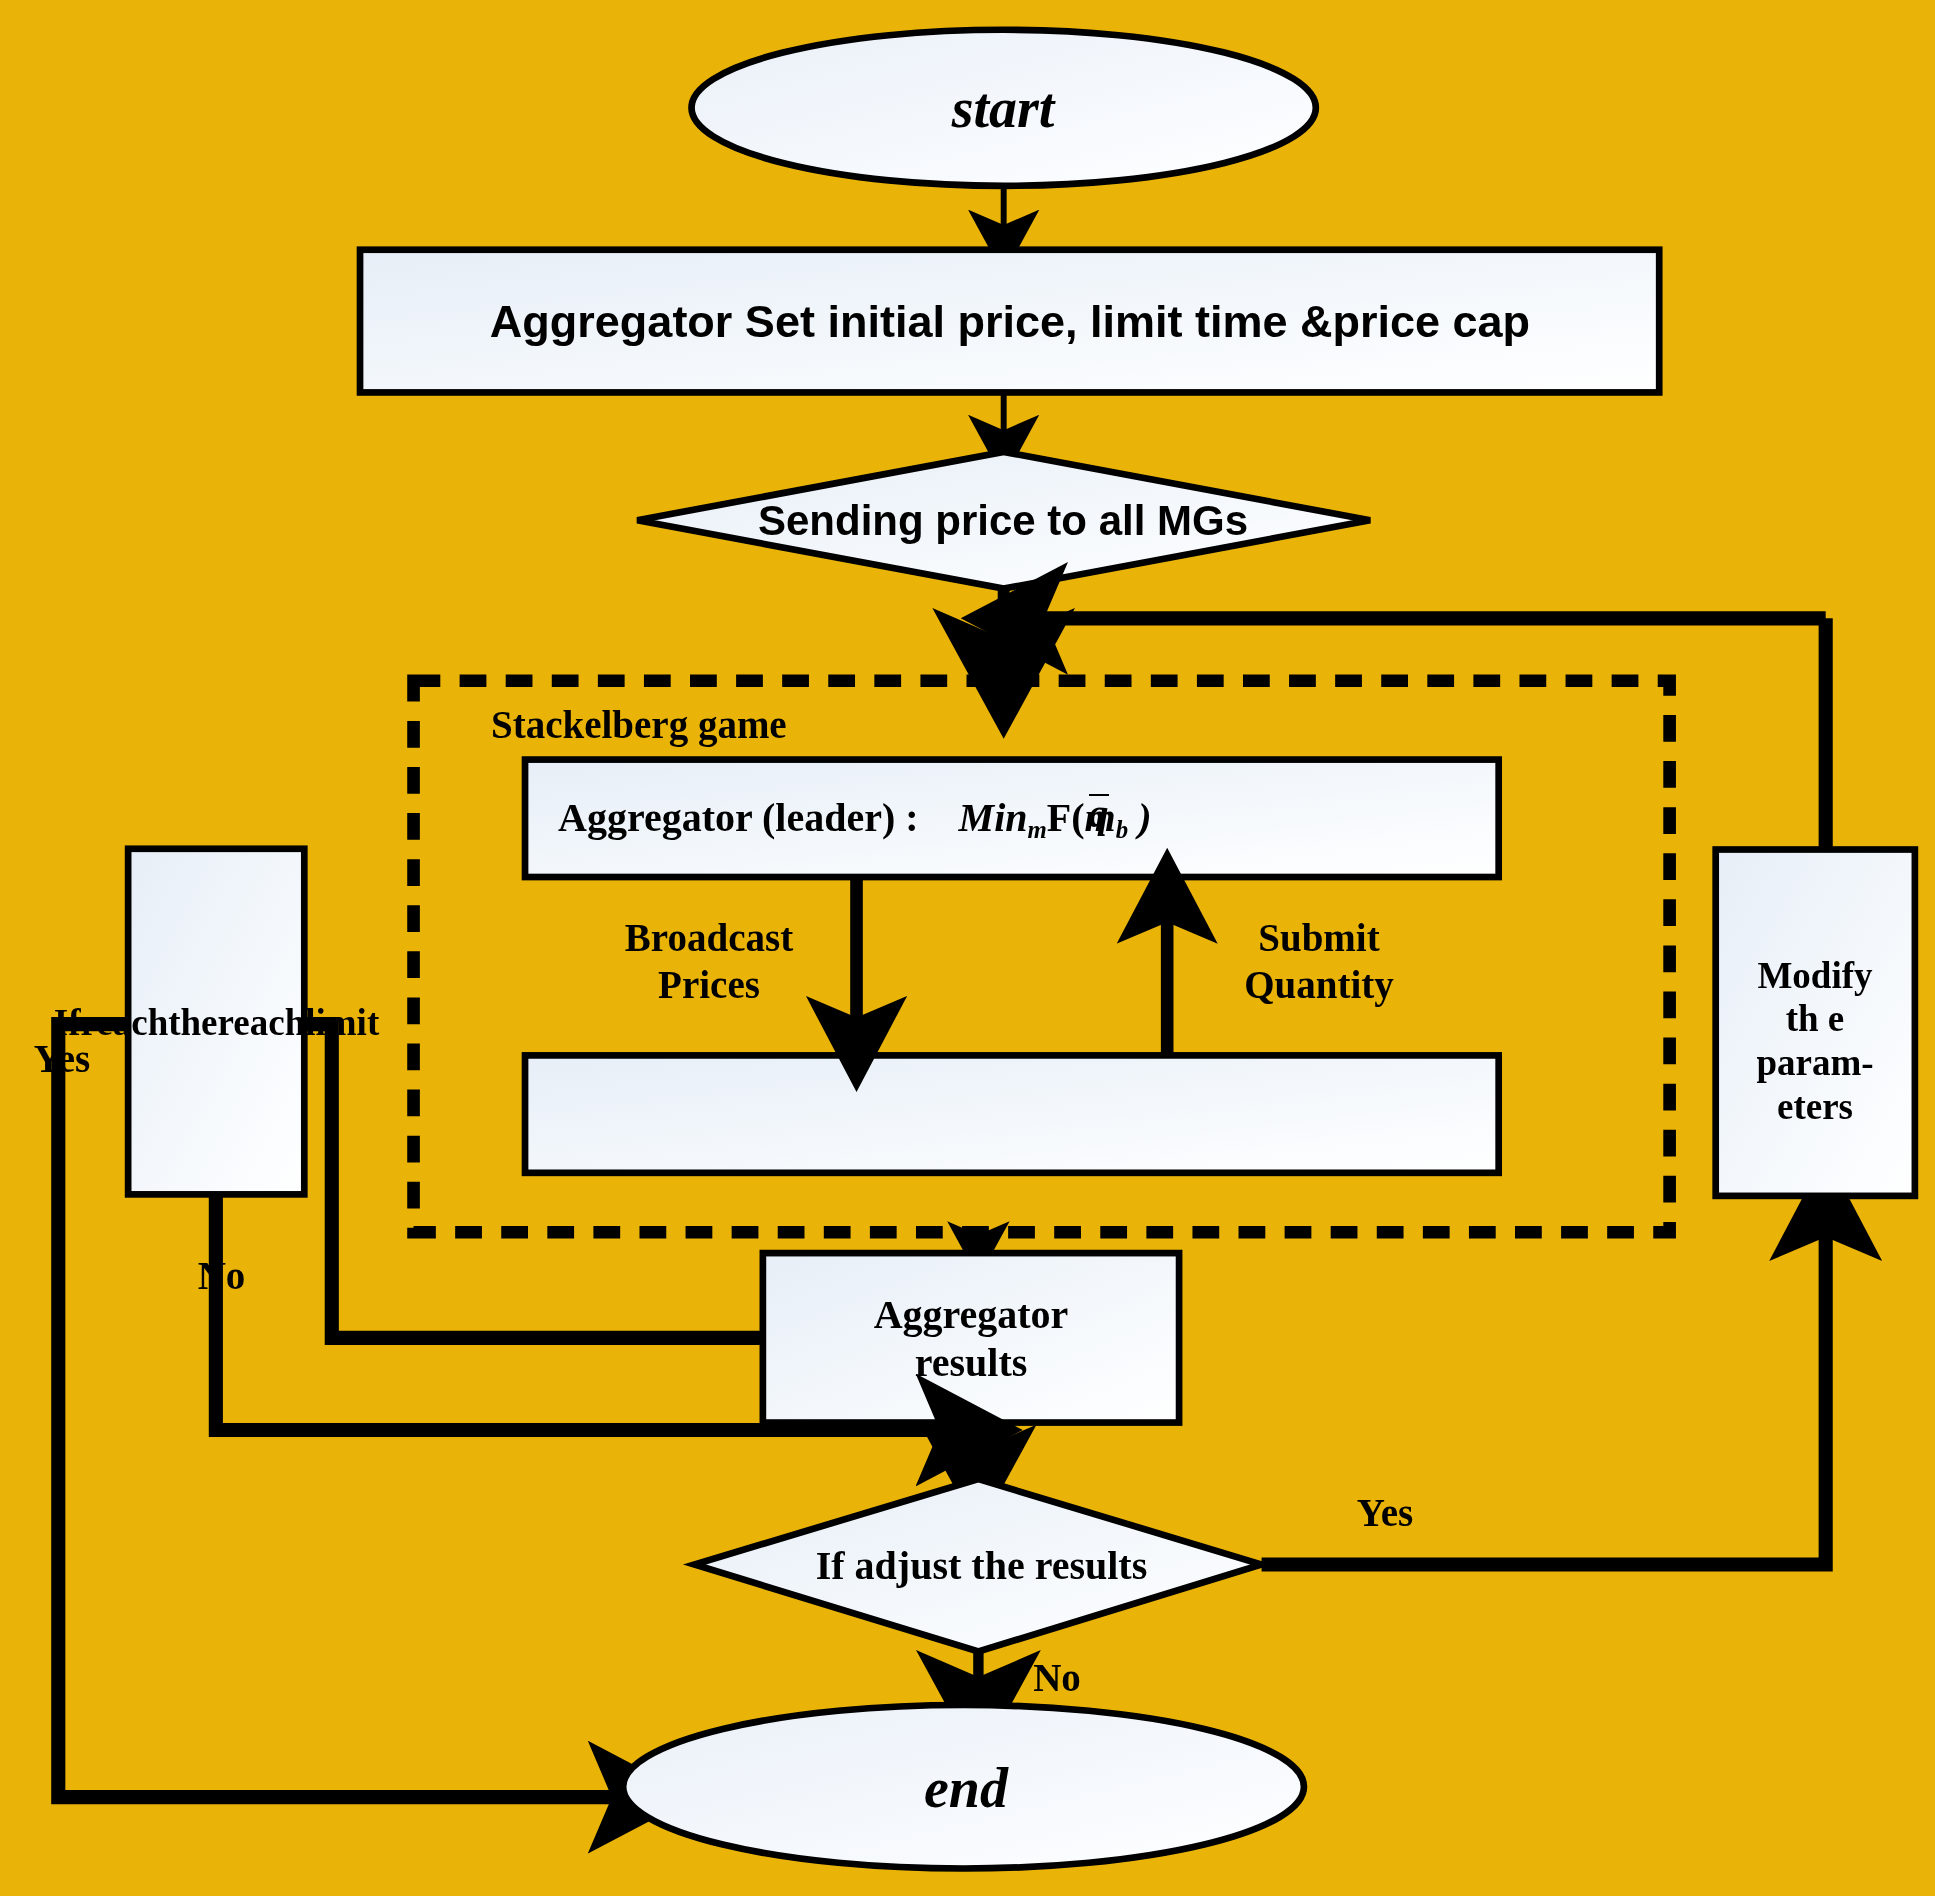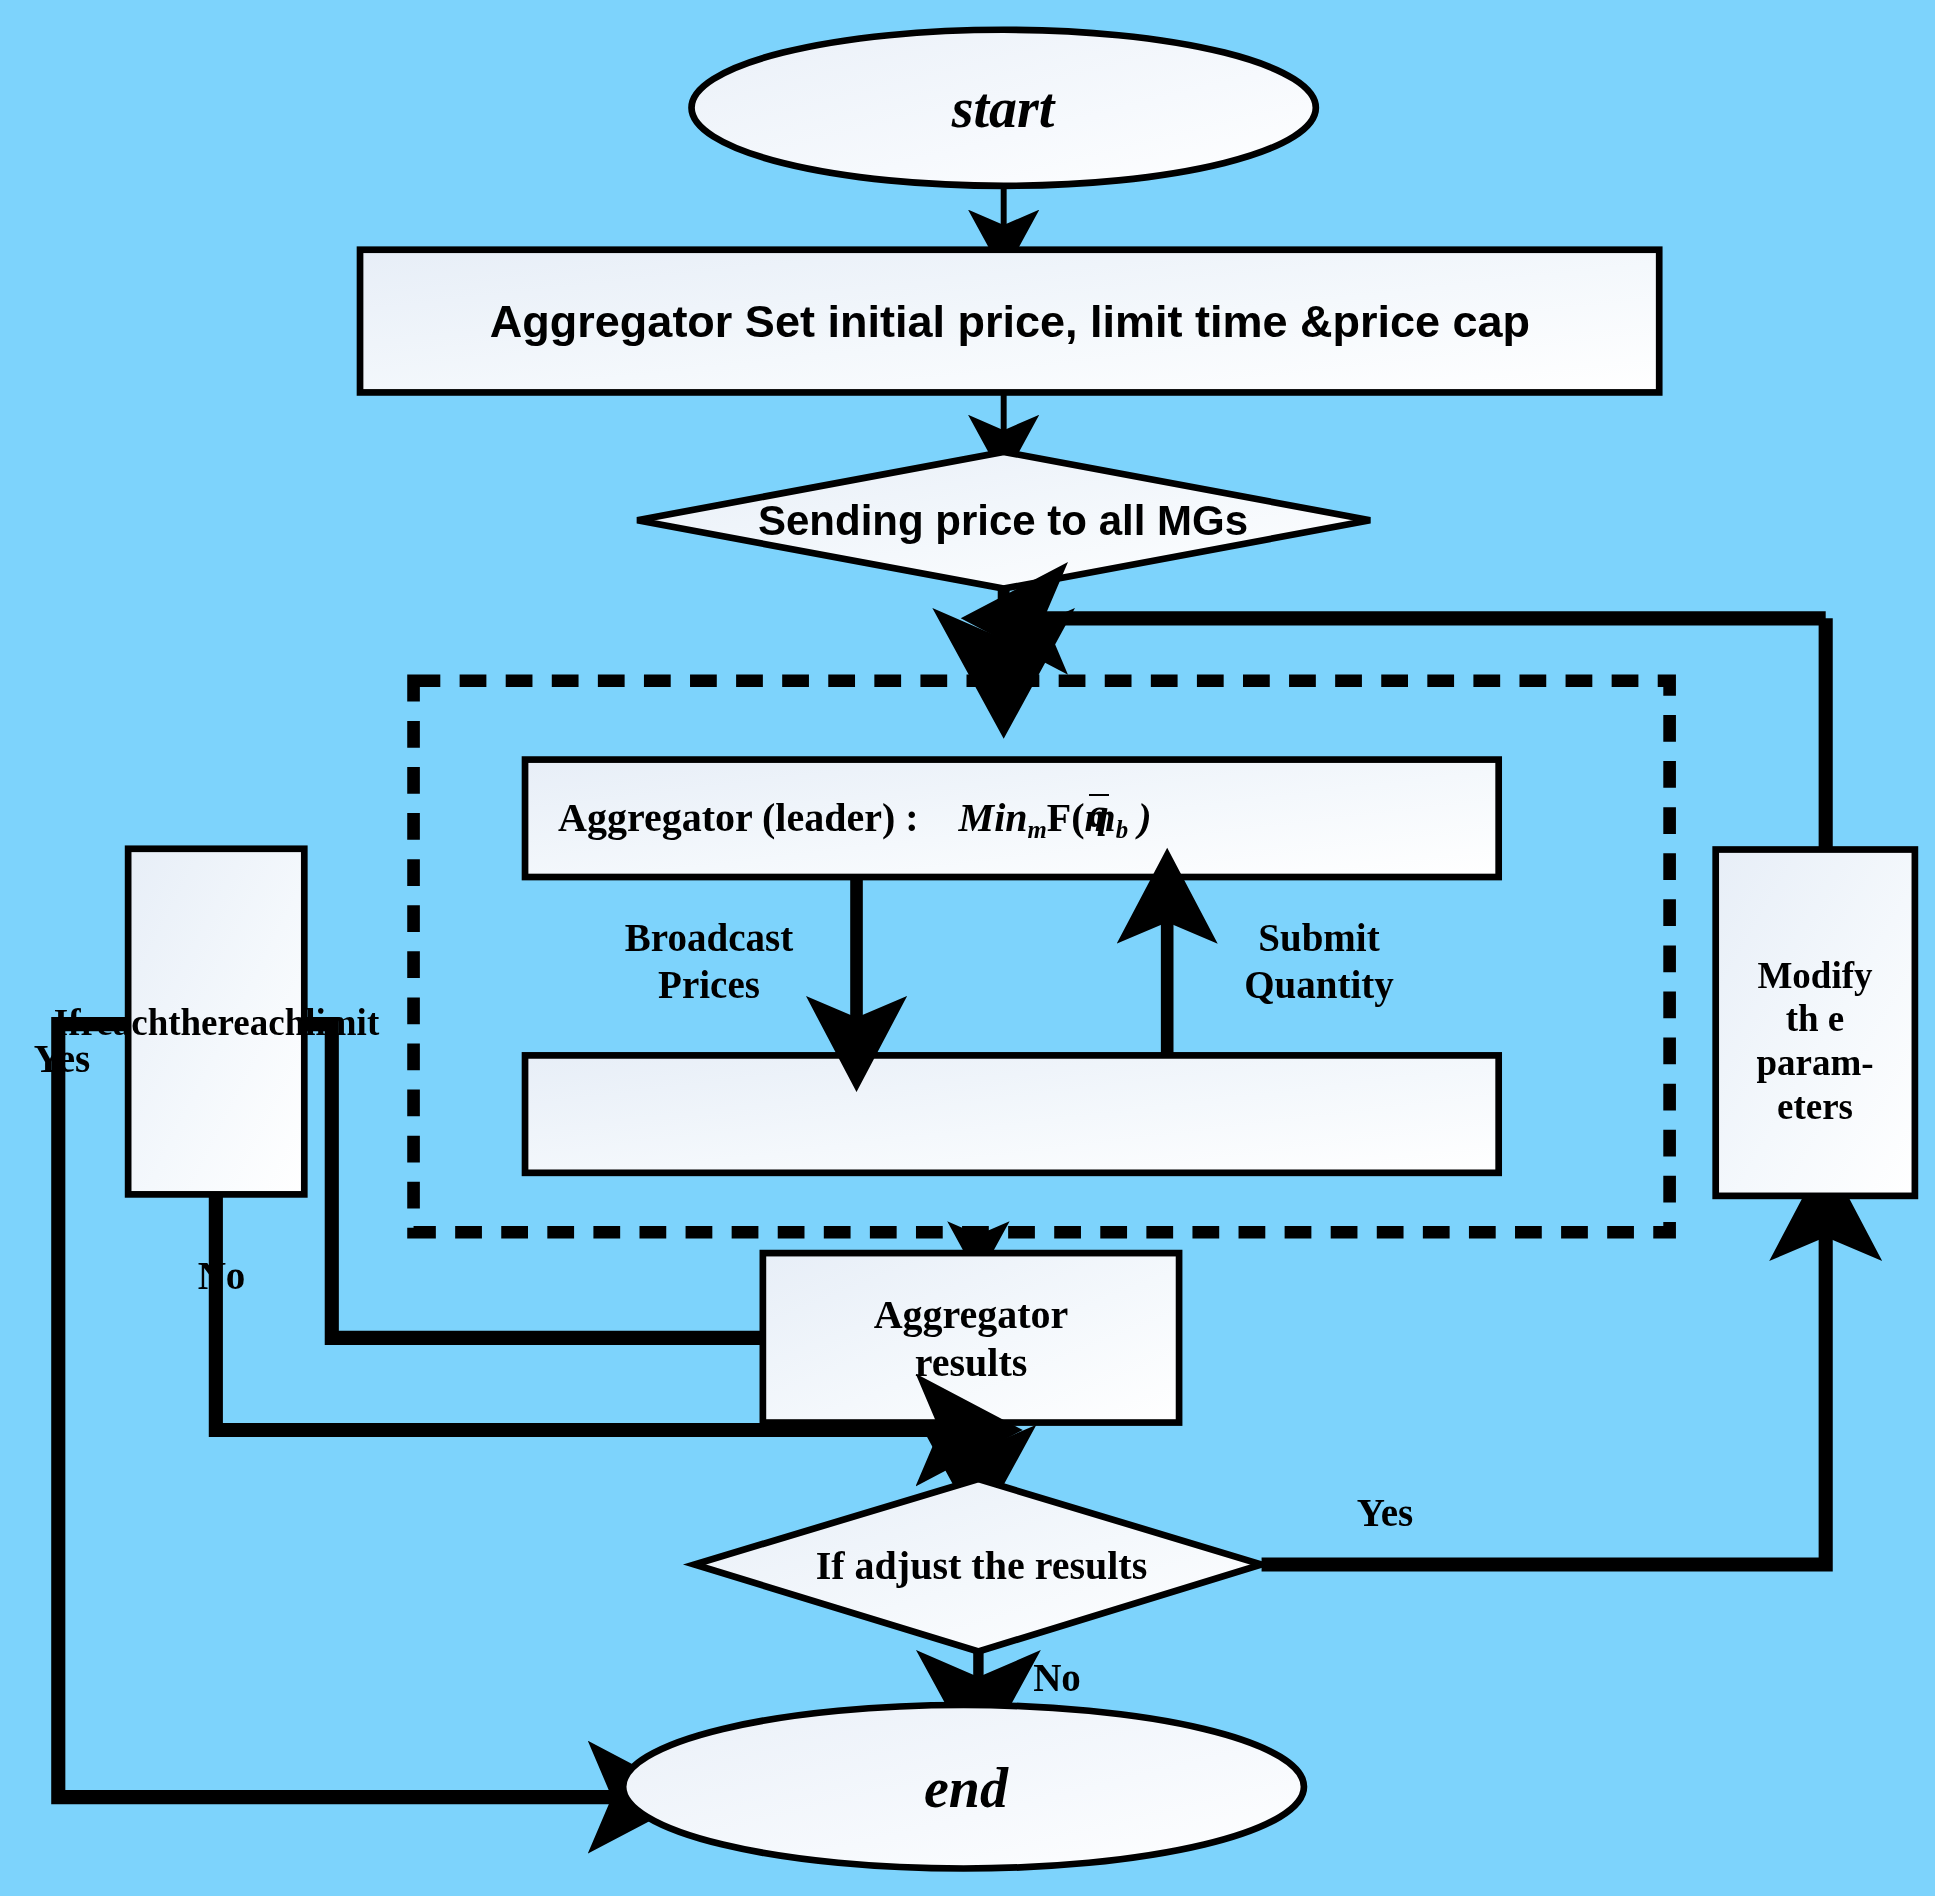--- a/index.html
+++ b/index.html
@@ -4,21 +4,21 @@
 <style>
   html, body {
     margin: 0;
     padding: 0;
     background: #ffffff;
   }
   #canvas {
     position: relative;
     width: 1936px;
     height: 1896px;
-    background: #7dd3fc;
+    background: #eab308;
     font-family: "Liberation Serif", serif;
     overflow: hidden;
   }
   svg.layer {
     position: absolute;
     top: 0;
     left: 0;
     width: 1936px;
     height: 1896px;
   }
@@ -126,20 +126,21 @@
 
     <ellipse cx="1296" cy="2404" rx="458" ry="110" fill="url(#ovgrad)" stroke="#000" stroke-width="9"></ellipse>
   </svg>
 
   <div class="node-text italic-bold fs-start" style="left:691px; top:58px; width:624px; height:100px;">start</div>
 
   <div class="node-text sans-bold fs-proc" style="left:372px; top:262px; width:1276px; height:119px;">Aggregator Set initial price, limit time &amp;price cap</div>
 
   <div class="node-text sans-bold fs-dec" style="left:691px; top:491px; width:624px; height:59px;">Sending price to all MGs</div>
 
+  <div class="node-text serif-bold fs-grp" style="left:491px; top:699px; width:416px; height:52px; justify-content:flex-start;">Stackelberg game</div>
 
   <div class="node-text serif-bold fs-body" style="left:543px; top:781px; width:944px; height:76px; justify-content:flex-start; padding-left:15px; box-sizing:border-box;">
     <span class="eq-wrap">
       <span>Aggregator (leader) : </span><span style="display:inline-block;width:30px;"></span><span class="italic-bold">Min</span><span class="eq-sub">m</span><span>F(</span><span class="ovl"><span class="under italic-bold">m</span><span class="over italic-bold bar">q</span><span class="eq-sub">b</span></span><span class="italic-bold"> )</span>
     </span>
   </div>
 
 
   <div class="node-text serif-bold fs-lbl" style="left:575px; top:902px; width:268px; height:119px; flex-direction:column;">
     <span>Broadcast</span>

